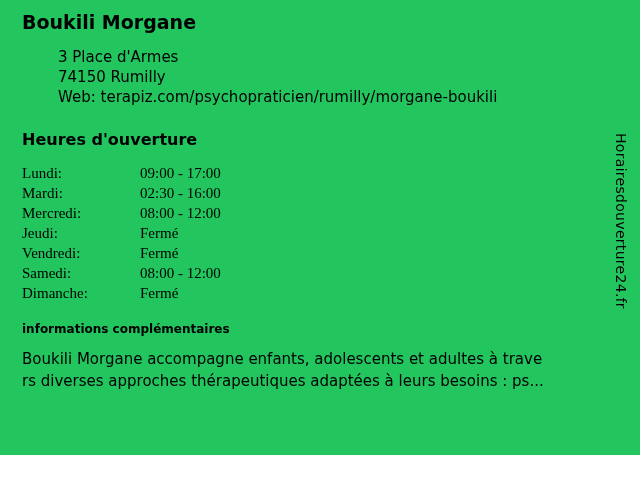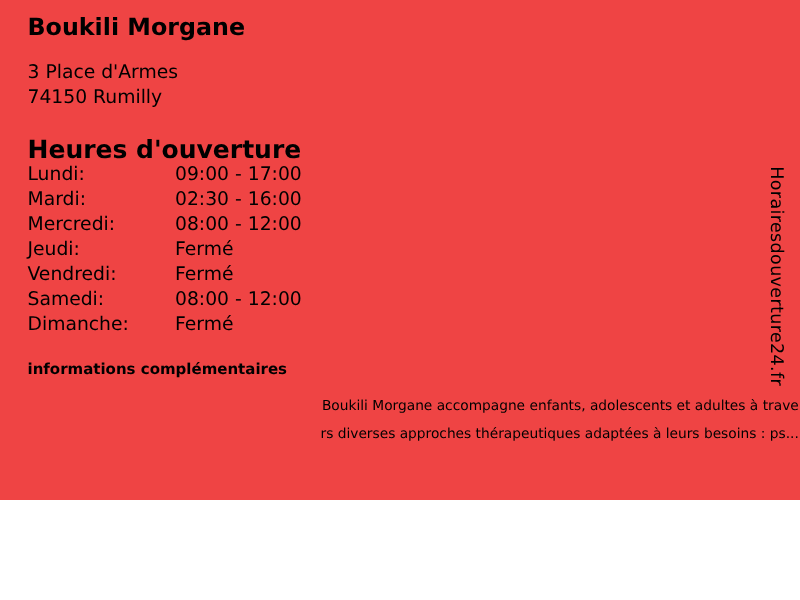--- a/index.html
+++ b/index.html
@@ -6,45 +6,48 @@
     margin: 0;
     padding: 0;
     background: #ffffff;
     width: 640px;
     height: 480px;
     overflow: hidden;
   }
   .page {
     position: relative;
     width: 640px;
-    height: 400px;
-    background: #ef4444;
+    height: 455px;
+    background: #22c55e;
     color: #000000;
     font-family: "DejaVu Sans", "Liberation Sans", sans-serif;
     box-sizing: border-box;
-    padding: 10px 1px 0 22px;
+    padding: 10px 13px 0 22px;
   }
   .title {
     font-size: 19px;
     font-weight: bold;
     margin: 0 0 13px 0;
     line-height: 24px;
   }
   .contact-line {
     font-size: 15px;
     line-height: 20px;
     white-space: nowrap;
+    margin-left: 36px;
   }
   .section-heading {
-    font-size: 20px;
+    font-size: 16px;
     font-weight: bold;
     margin: 23px 0 0 0;
     line-height: 19px;
   }
   .hours-table {
+    margin-top: 14px;
+    font-family: Liberation Serif, serif;
   }
   .hours-row {
     font-size: 15px;
     line-height: 20px;
     white-space: nowrap;
   }
   .hours-day {
     display: inline-block;
     width: 118px;
   }
@@ -52,23 +55,22 @@
     display: inline-block;
   }
   .info-heading {
     font-size: 12px;
     font-weight: bold;
     margin: 17px 0 0 0;
     line-height: 19px;
   }
   .info-text {
     margin-top: 9px;
-    font-size: 11px;
+    font-size: 15px;
     line-height: 22px;
-    text-align: right;
   }
   .info-line {
     white-space: nowrap;
   }
   .vertical-brand {
     position: absolute;
     top: 133px;
     right: 12px;
     writing-mode: vertical-rl;
     font-size: 14px;
@@ -80,20 +82,21 @@
 </head>
 <body>
 
 <div class="page">
 
   <h1 class="title">Boukili Morgane</h1>
 
   <div class="contact-block">
     <div class="contact-line">3 Place d'Armes</div>
     <div class="contact-line">74150 Rumilly</div>
+    <div class="contact-line">Web: terapiz.com/psychopraticien/rumilly/morgane-boukili</div>
   </div>
 
   <h2 class="section-heading">Heures d'ouverture</h2>
 
   <div class="hours-table">
     <div class="hours-row">
       <span class="hours-day">Lundi:</span><span class="hours-time">09:00 - 17:00</span>
     </div>
     <div class="hours-row">
       <span class="hours-day">Mardi:</span><span class="hours-time">02:30 - 16:00</span>

